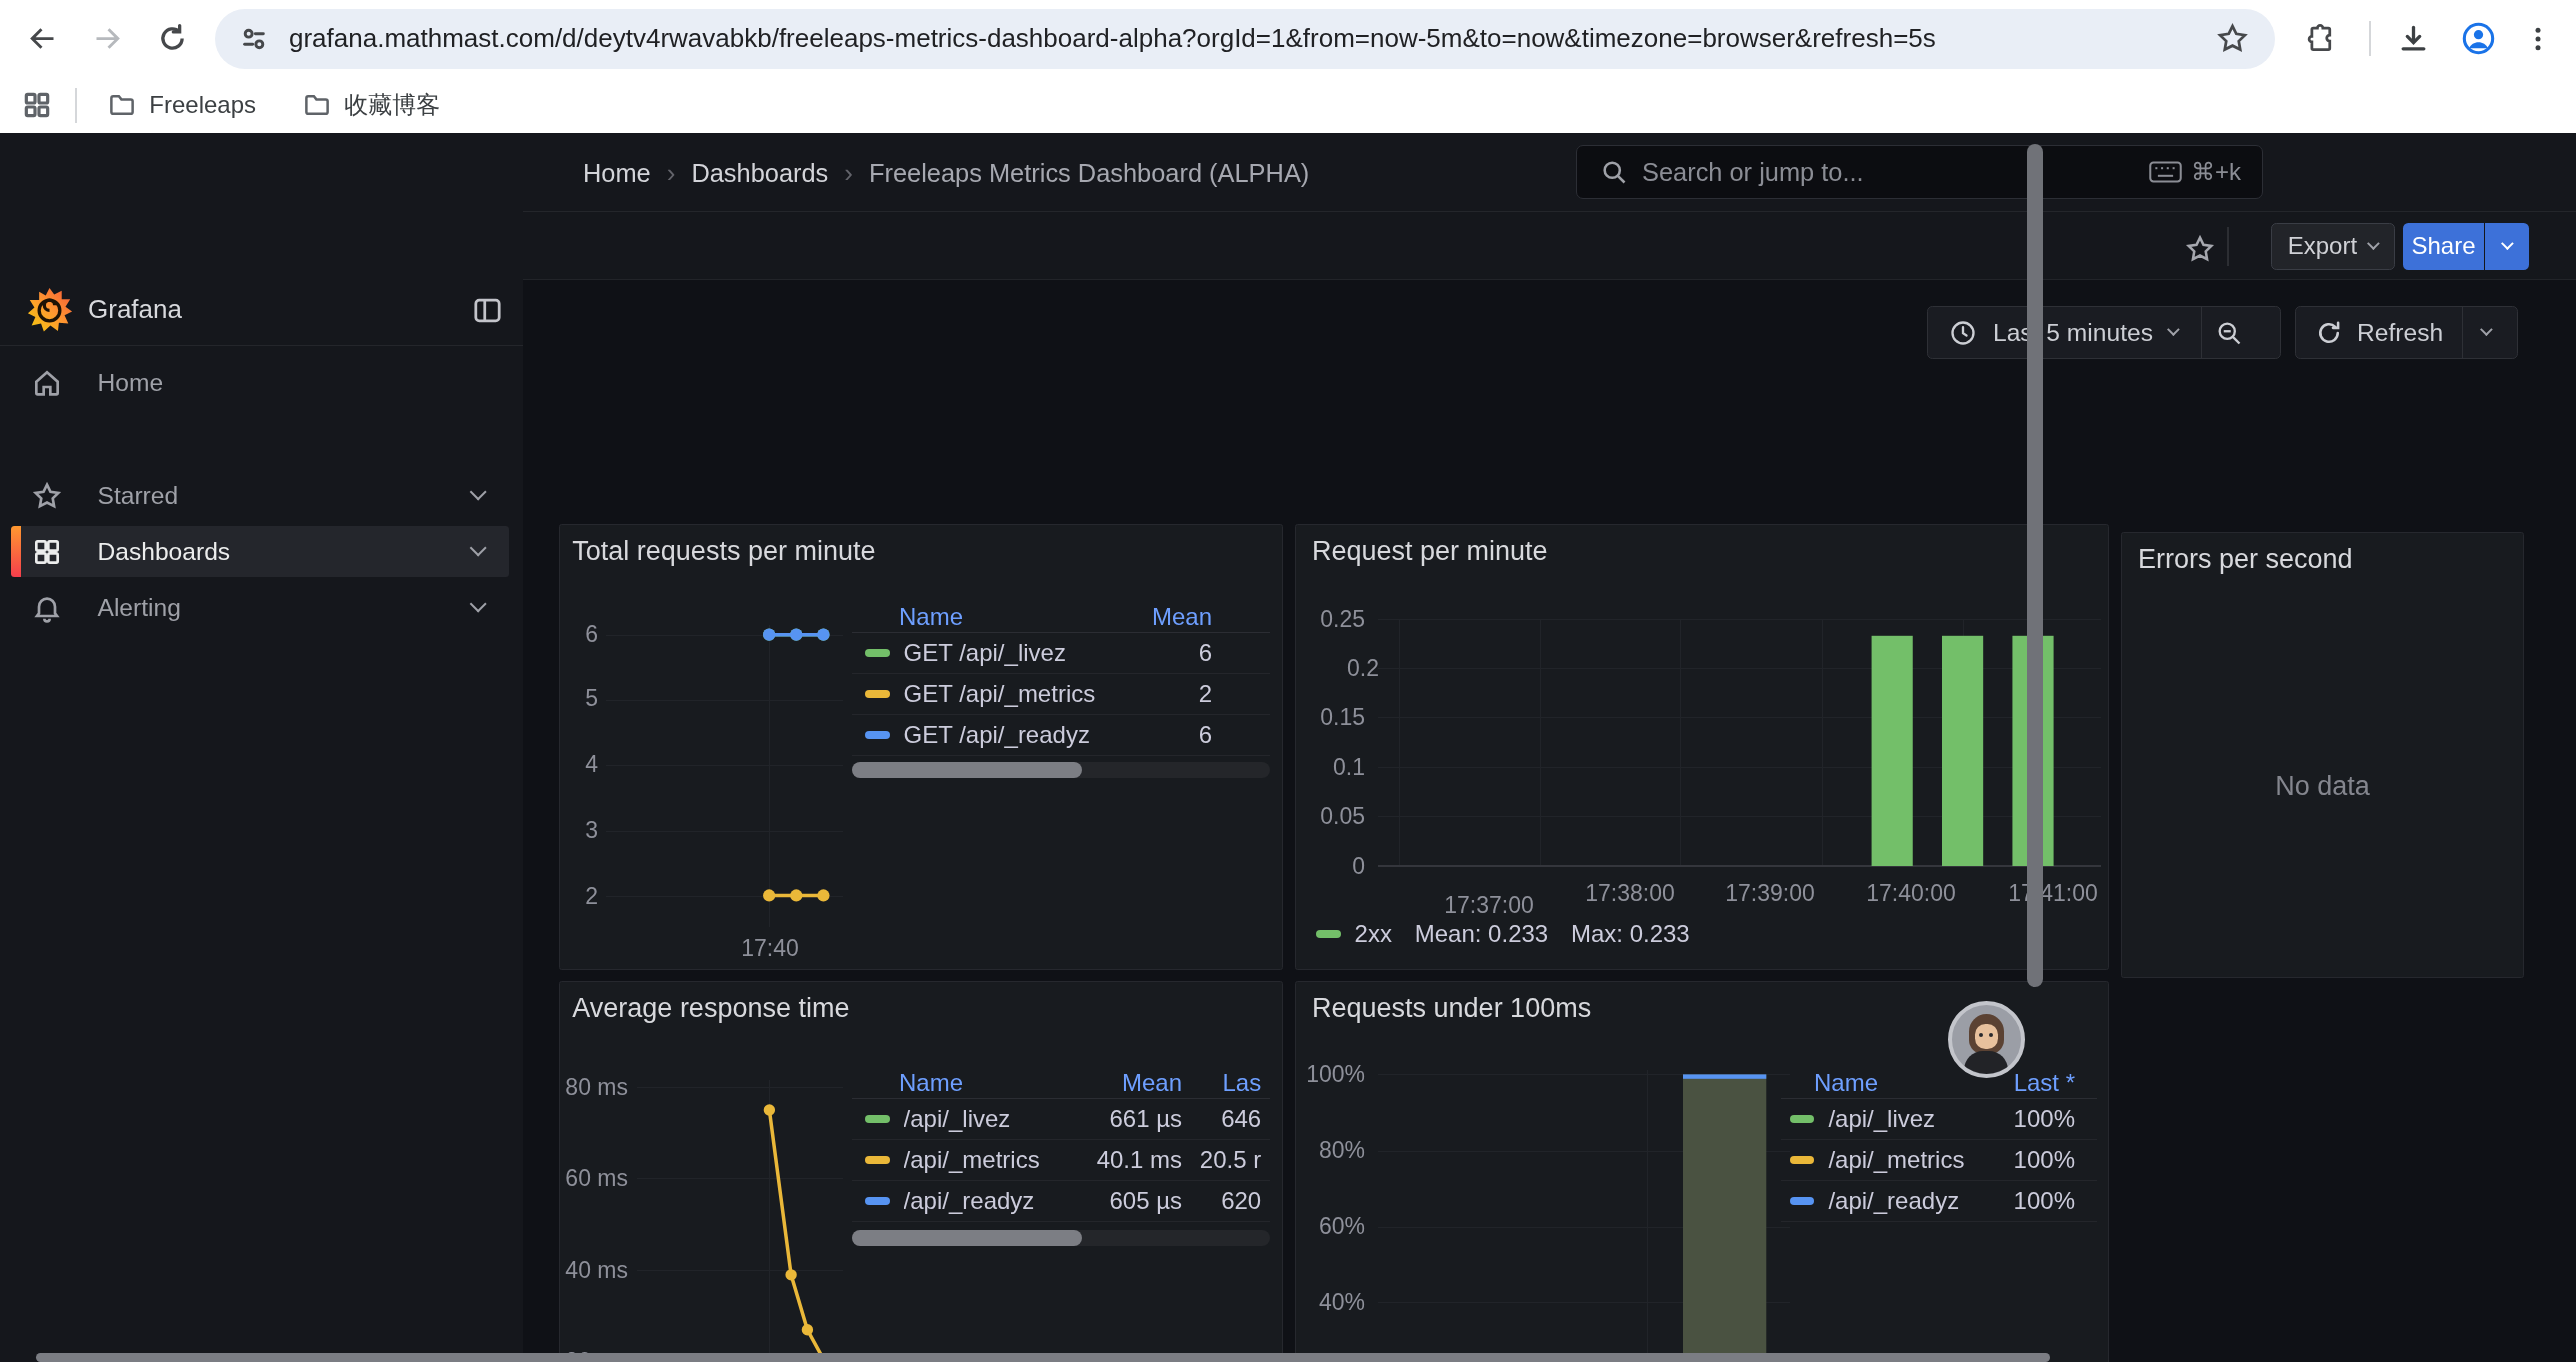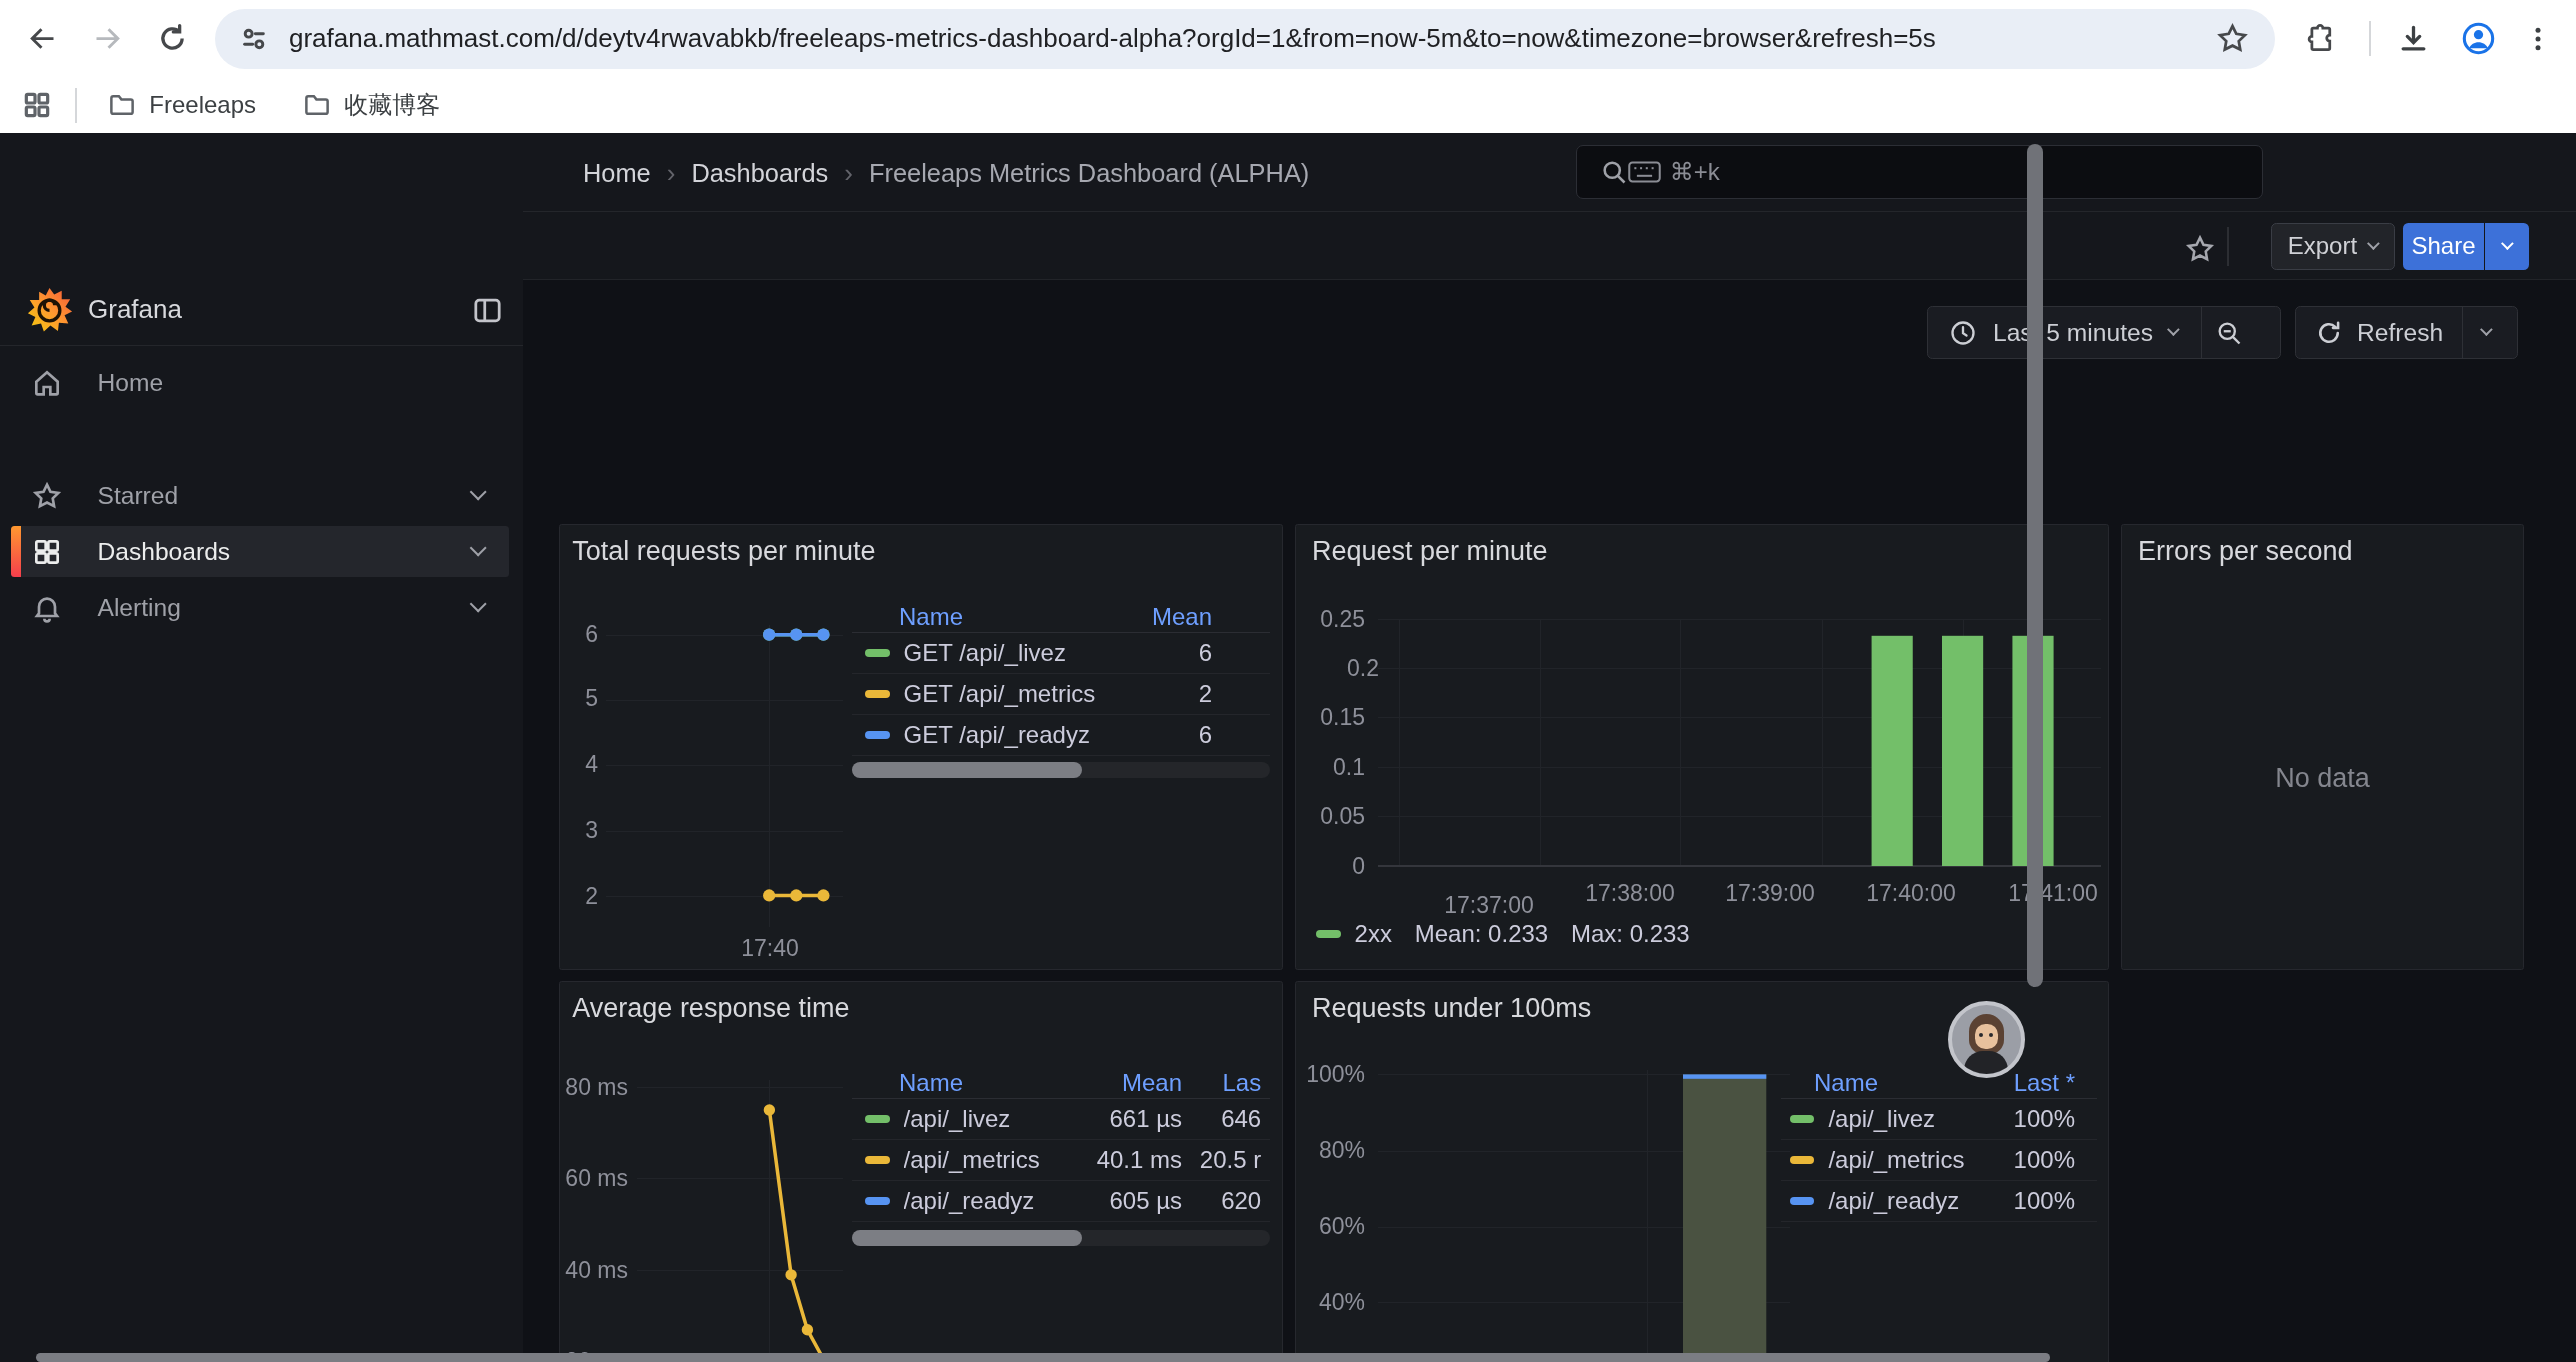--- a/index.html
+++ b/index.html
@@ -215,20 +215,21 @@
       <span class="crumb-sep">›</span>
       <span class="crumb">Dashboards</span>
       <span class="crumb-sep">›</span>
       <span class="crumb dim">Freeleaps Metrics Dashboard (ALPHA)</span>
     </div>
     <div class="abs search">
       <svg style="margin-left:23px;" width="28" height="28" viewBox="0 0 24 24" fill="none" stroke="#9fa1a8" stroke-width="2.2">
         <circle cx="10.5" cy="10.5" r="6.5"></circle>
           <line x1="15.5" y1="15.5" x2="21" y2="21"></line>
         </svg>
+      <span style="margin-left:14px;flex:1;">Search or jump to...</span>
       <svg width="33" height="26" viewBox="0 0 26 18" fill="none" stroke="#8b8d95" stroke-width="1.6">
         <rect x="1" y="1.5" width="24" height="15" rx="2.5"></rect>
           <line x1="5" y1="6" x2="6.6" y2="6"></line>
           <line x1="9.5" y1="6" x2="11.1" y2="6"></line>
           <line x1="14" y1="6" x2="15.6" y2="6"></line>
           <line x1="18.6" y1="6" x2="20.2" y2="6"></line>
           <line x1="7" y1="12" x2="19" y2="12"></line>
         </svg>
       <span style="margin:0 21px 0 8.8px;font-size:24px;">⌘+k</span>
     </div>
@@ -372,21 +373,21 @@
       <div class="xtick" style="left:545px;top:355px;width:140px;">17:40:00</div>
       <div class="xtick" style="left:687px;top:355px;width:140px;">17:41:00</div>
       <div class="abs" style="left:20px;top:395px;display:flex;align-items:center;gap:14px;font-size:24px;color:#ccccdc;">
         <span class="pill c-green"></span>
         <span>2xx</span>
         <span style="margin-left:8.8px;">Mean: 0.233</span>
         <span style="margin-left:8.8px;">Max: 0.233</span>
       </div>
     </div>
 
-    <div class="panel" style="left:1598px;top:244px;width:403px;height:446px;">
+    <div class="panel" style="left:1598px;top:252px;width:403px;height:446px;">
       <div class="ptitle" style="left:16px;top:10.5px;">Errors per second</div>
       <div class="nodata" style="top:238px;">No data</div>
     </div>
 
     <div class="panel" style="left:36px;top:701px;width:724px;height:526px;">
       <div class="ptitle" style="left:12.3px;top:10.5px;">Average response time</div>
       <div class="ytick" style="left:0;top:92px;width:68px;">80 ms</div>
       <div class="ytick" style="left:0;top:183px;width:68px;">60 ms</div>
       <div class="ytick" style="left:0;top:275px;width:68px;">40 ms</div>
       <div class="ytick" style="left:0;top:366px;width:68px;">20 ms</div>

